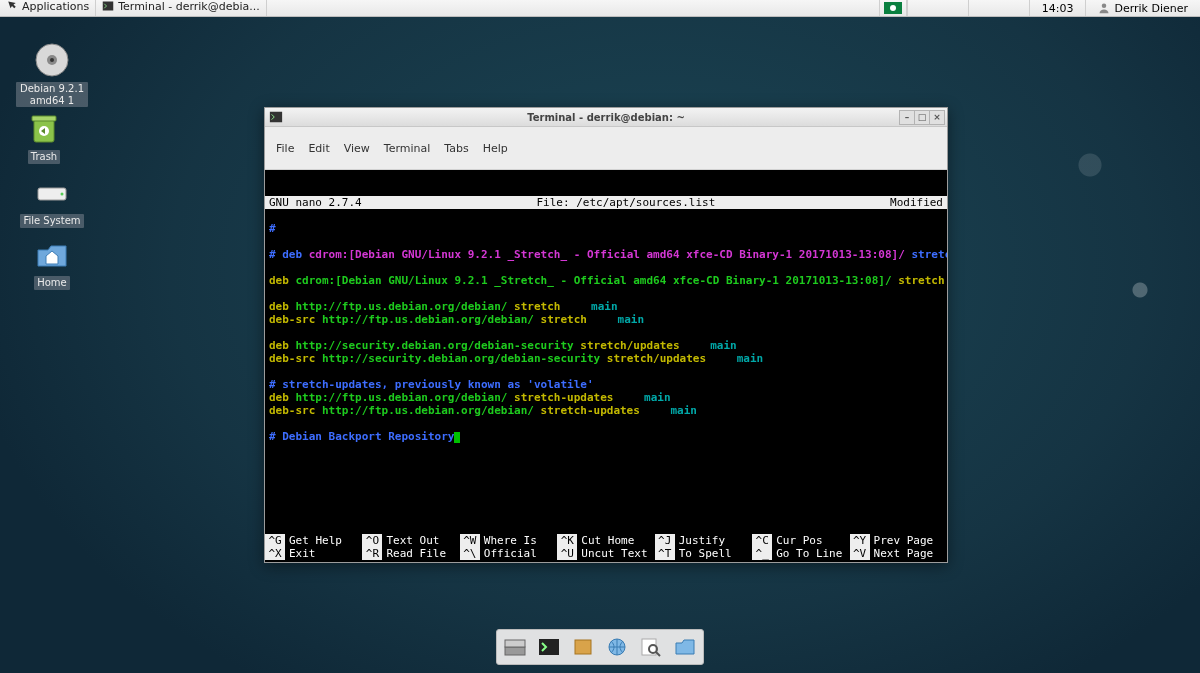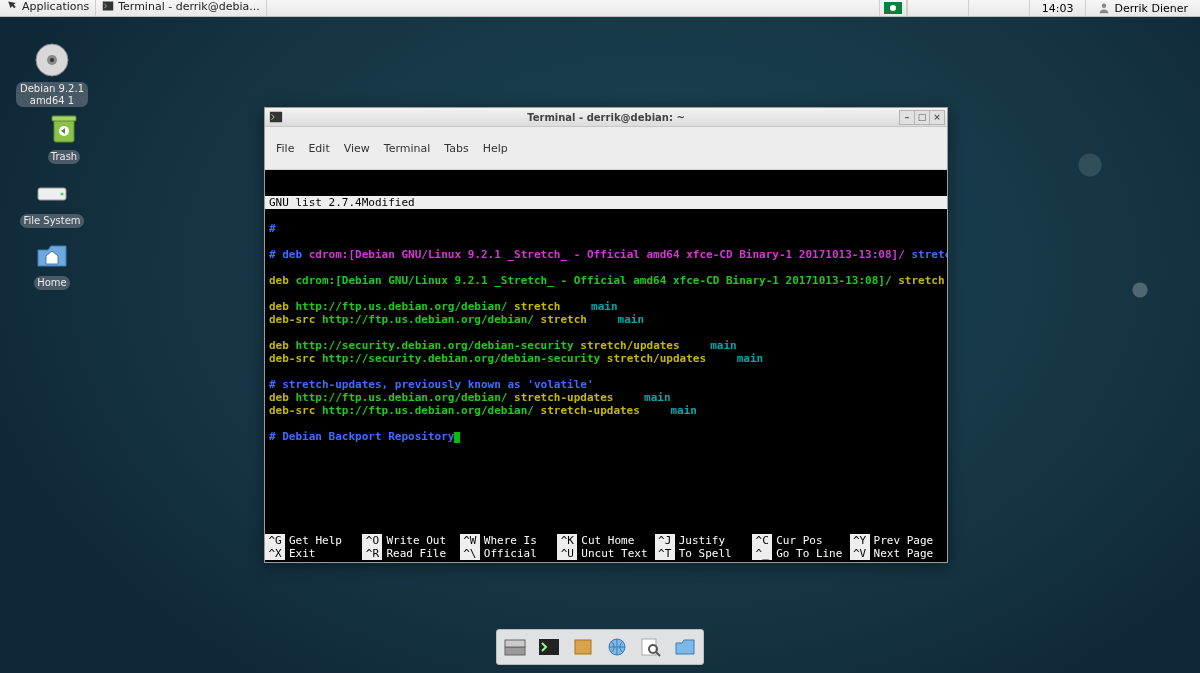--- a/index.html
+++ b/index.html
@@ -76,21 +76,21 @@
     height: 40px;
     margin: 0 auto 2px auto;
     display: flex;
     align-items: center;
     justify-content: center;
   }
   .dicon .lbl {
     background: rgba(120,130,140,0.55);
     display: inline-block;
     padding: 1px 3px;
-    border-radius: 7px;
+    border-radius: 1px;
     line-height: 1.15;
     font-size: 10px;
   }
 
   
   .window {
     position: absolute;
     left: 264px;
     top: 107px;
     width: 682px;
@@ -278,21 +278,21 @@
   <div class="glyph">
     <svg viewBox="0 0 40 40">
         <circle cx="20" cy="20" r="16" fill="#d8d8d8" stroke="#888"></circle>
         <circle cx="20" cy="20" r="5" fill="#888"></circle>
         <circle cx="20" cy="20" r="2" fill="#333"></circle>
       </svg>
   </div>
   <span class="lbl">Debian 9.2.1 amd64 1</span>
 </div>
 
-<div class="dicon" style="left:28px; top:108px;">
+<div class="dicon" style="left:8px; top:108px;">
   <div class="glyph">
     <svg viewBox="0 0 40 40">
         <rect x="10" y="12" width="20" height="22" rx="2" fill="#8bc34a" stroke="#5a8a2c"></rect>
         <rect x="8" y="8" width="24" height="5" rx="1" fill="#a7d46a" stroke="#5a8a2c"></rect>
         <circle cx="20" cy="23" r="5" fill="#fff"></circle>
         <path d="M17 23l4-3v6z" fill="#5a8a2c"></path>
       </svg>
   </div>
   <span class="lbl">Trash</span>
 </div>
@@ -337,21 +337,22 @@
     <span>File</span>
     <span>Edit</span>
     <span>View</span>
     <span>Terminal</span>
     <span>Tabs</span>
     <span>Help</span>
   </div>
 
   <div class="term">
     <div class="header">
-      <span class="h-left">GNU list 2.7.4</span>
+      <span class="h-left">GNU nano 2.7.4</span>
+      <span class="h-center">File: /etc/apt/sources.list</span>
       <span class="h-right">Modified</span>
     </div>
 <div class="term-body"><span class="c-blue">#</span>
 
 <span class="c-blue"># deb </span><span class="c-mag">cdrom:[Debian GNU/Linux 9.2.1 _Stretch_ - Official amd64 xfce-CD Binary-1 20171013-13:08]/</span><span class="c-blue"> stretch ma</span>
 
 <span class="c-yellow">deb</span><span class="c-green"> cdrom:[Debian GNU/Linux 9.2.1 _Stretch_ - Official amd64 xfce-CD Binary-1 20171013-13:08]/</span><span class="c-yellow"> stretch</span><span class="c-cyan"> main</span>
 
 <span class="c-yellow">deb</span><span class="c-green"> http://ftp.us.debian.org/debian/</span><span class="c-yellow"> stretch</span><span class="c-cyan"> main</span>
 <span class="c-yellow">deb-src</span><span class="c-green"> http://ftp.us.debian.org/debian/</span><span class="c-yellow"> stretch</span><span class="c-cyan"> main</span>
@@ -367,21 +368,21 @@
 </div>
   </div>
 
   <div class="nano-footer">
     <div class="cell">
         <span class="key">^G</span>
         <span>Get Help</span>
       </div>
     <div class="cell">
         <span class="key">^O</span>
-        <span>Write Out</span>
+        <span>Text Out</span>
       </div>
     <div class="cell">
         <span class="key">^W</span>
         <span>Where Is</span>
       </div>
     <div class="cell">
         <span class="key">^K</span>
         <span>Cut Home</span>
       </div>
     <div class="cell">

